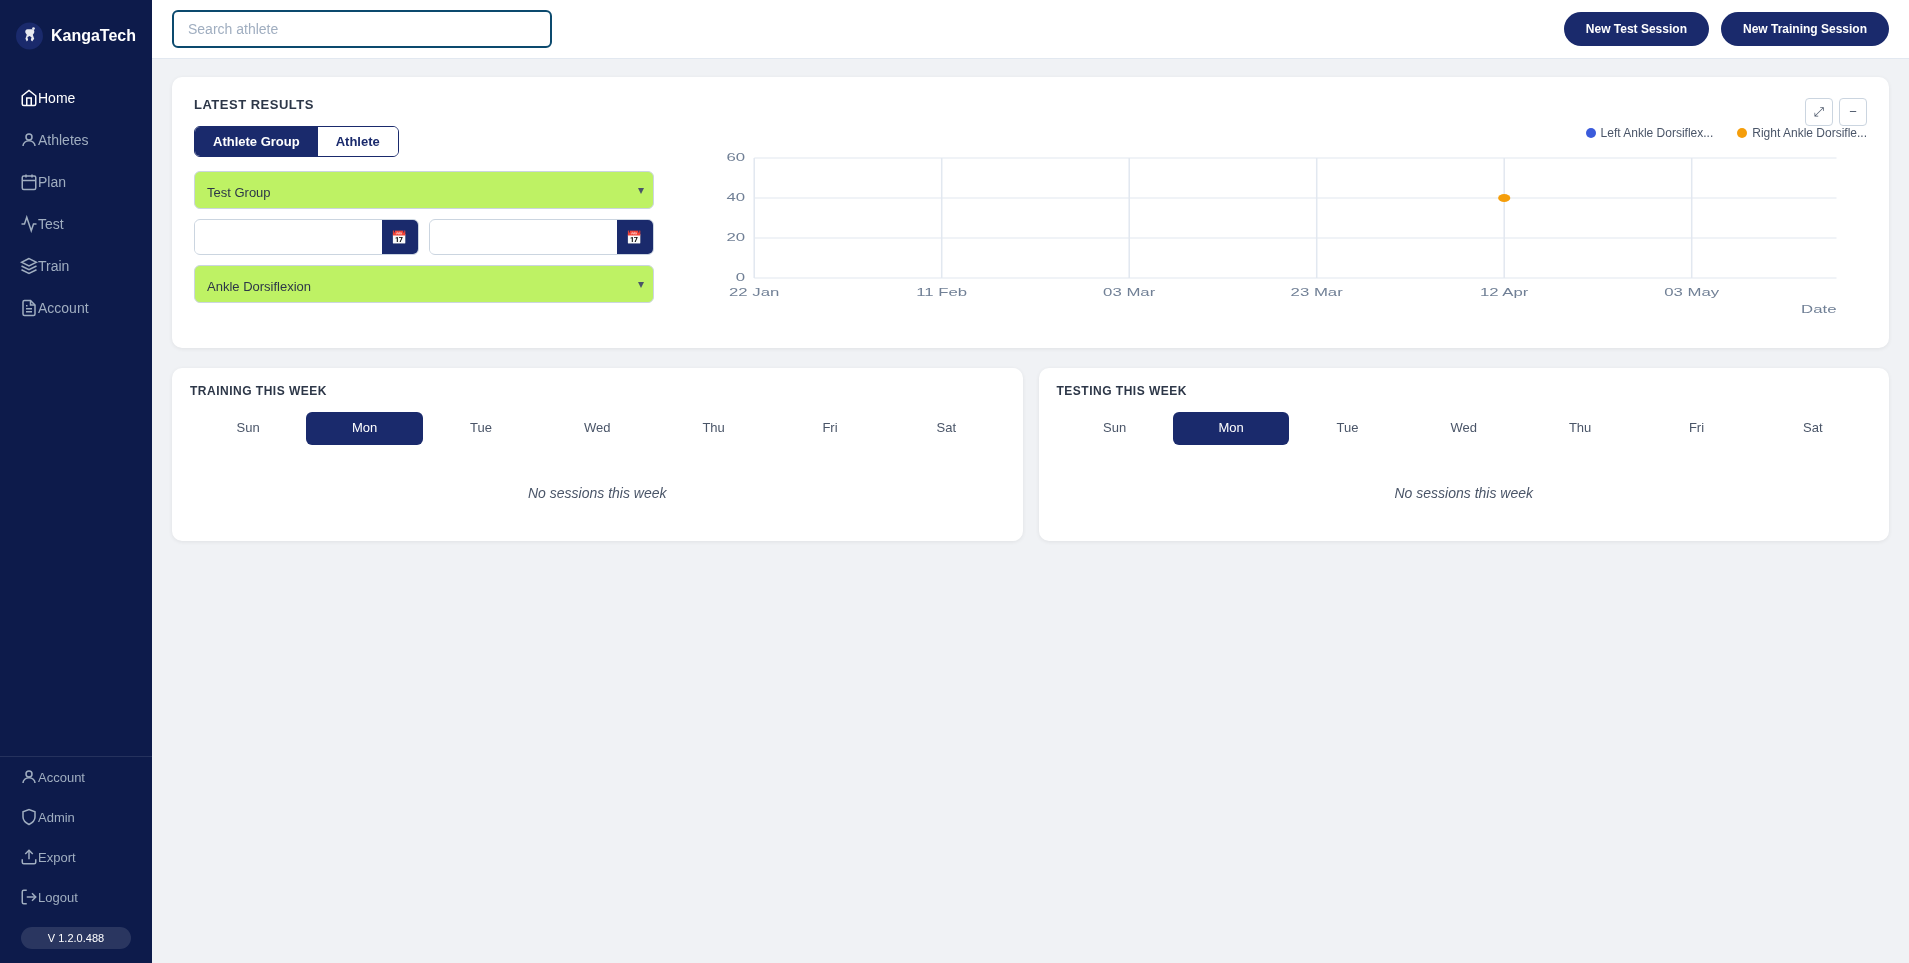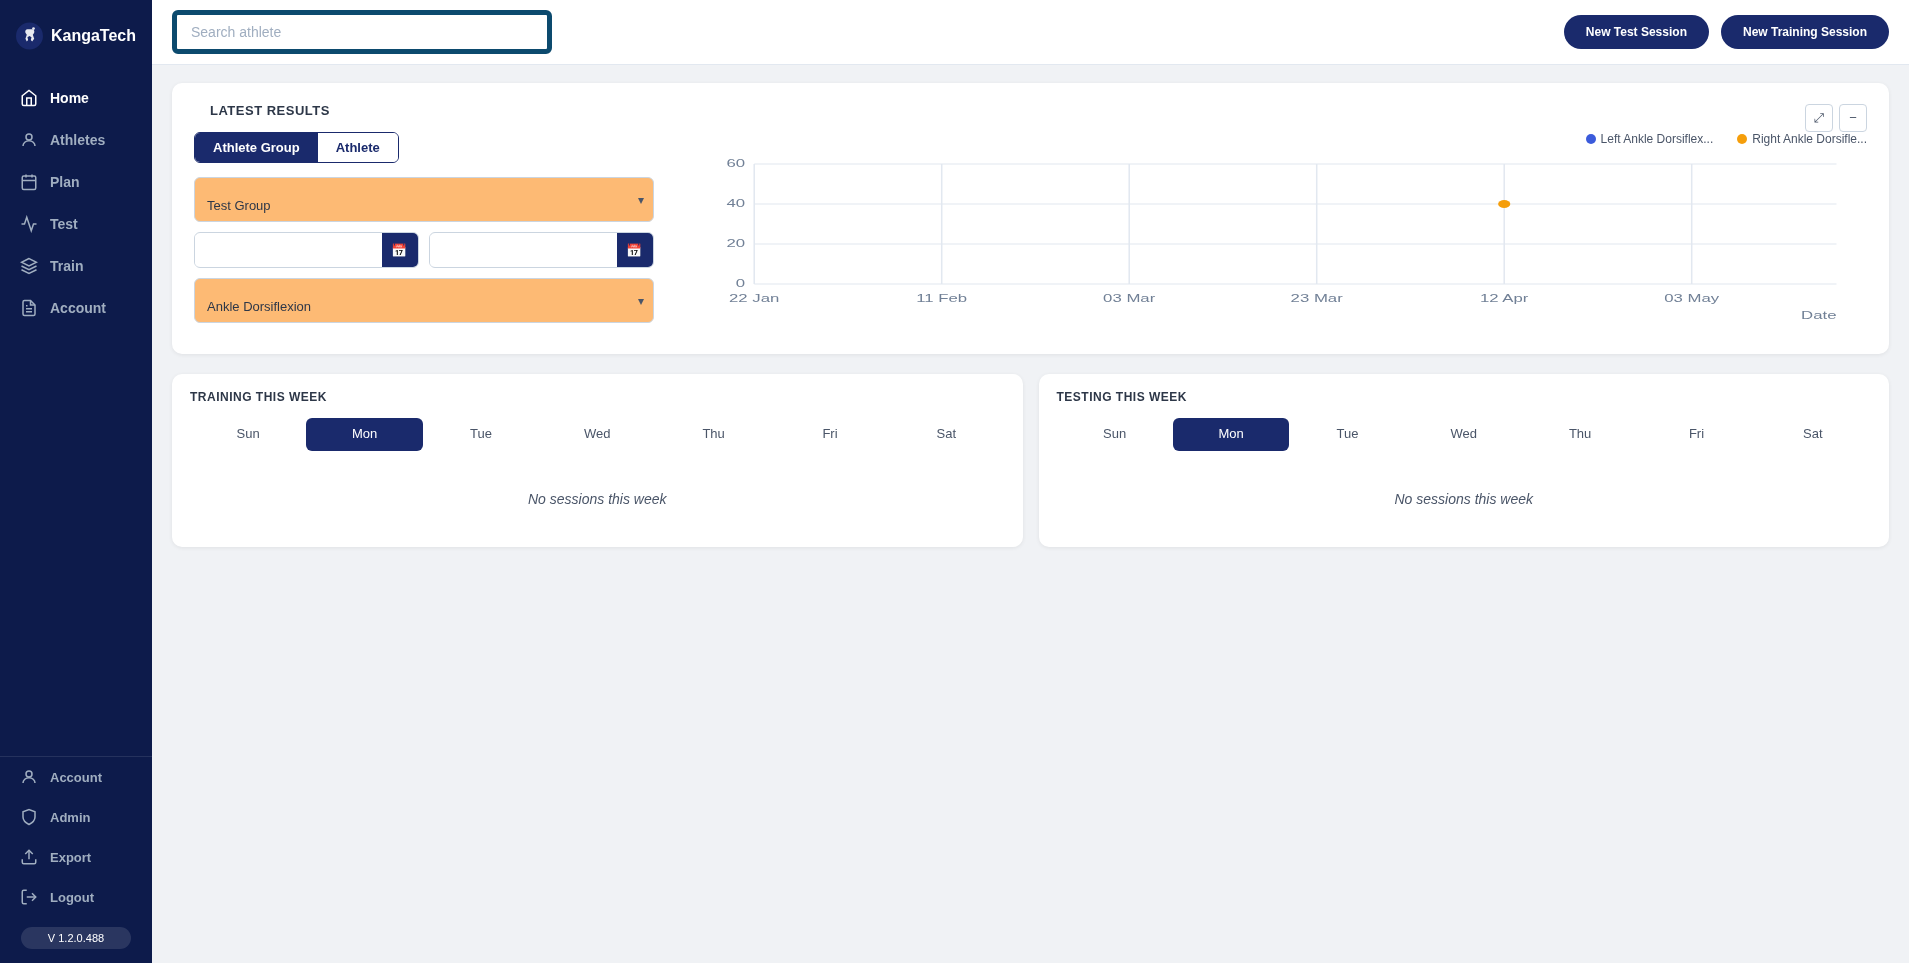--- a/index.html
+++ b/index.html
@@ -33,26 +33,25 @@
     .sidebar-nav {
       flex: 1;
       display: flex;
       flex-direction: column;
       gap: 2px;
       padding: 0 0 0 0;
     }
     .nav-item {
       display: flex;
       align-items: center;
-      gap: 12px;
       padding: 11px 20px;
       color: #a0aec0;
       cursor: pointer;
       font-size: 14px;
-      font-weight: 700;
+      font-weight: 400;
       border-radius: 0;
       transition: background 0.15s;
     }
     .nav-item.active { color: #fff; }
     .nav-item .nav-icon { width: 18px; height: 18px; flex-shrink: 0; }
     .sidebar-bottom {
       padding: 0 0;
       border-top: 1px solid rgba(255,255,255,0.1);
     }
     .sidebar-bottom .nav-item { color: #a0aec0; font-size: 13px; }
@@ -87,21 +86,21 @@
       min-height: 58px;
     }
     .search-box {
       flex: 1;
       max-width: 380px;
       position: relative;
     }
     .search-box input {
       width: 100%;
       padding: 9px 14px 9px 14px;
-      border: 5px solid #0c4a6e;
+      border: 2px solid #0c4a6e;
       border-radius: 6px;
       font-size: 14px;
       color: #4a5568;
       background: #fff;
       outline: none;
     }
     .search-box input::placeholder { color: #a0aec0; }
     .topbar-spacer { flex: 1; }
     .btn-primary {
       background: #1a2a6c;
@@ -135,21 +134,20 @@
       font-weight: 700;
       color: #2d3748;
       letter-spacing: 0.5px;
       margin-bottom: 14px;
       text-transform: uppercase;
     }
     .card-header-row {
       display: flex;
       align-items: center;
       justify-content: space-between;
-      margin-left: 16px;
     }
     .card-actions {
       display: flex;
       gap: 6px;
     }
     .icon-btn {
       width: 28px;
       height: 28px;
       border: 1px solid #cbd5e0;
       border-radius: 4px;
@@ -191,26 +189,26 @@
       gap: 10px;
       margin-bottom: 10px;
       align-items: center;
     }
     .select-wrap {
       position: relative;
       flex: 1;
     }
     .select-wrap select {
       width: 100%;
-      padding: 20px 32px 8px 12px;
+      padding: 13px 32px 8px 12px;
       border: 1.5px solid #cbd5e0;
       border-radius: 6px;
       font-size: 13px;
       color: #2d3748;
-      background: #fdba74;
+      background: #bef264;
       appearance: none;
       cursor: pointer;
       outline: none;
     }
     .select-wrap::after {
       content: '▾';
       position: absolute;
       right: 10px;
       top: 50%;
       transform: translateY(-50%);

